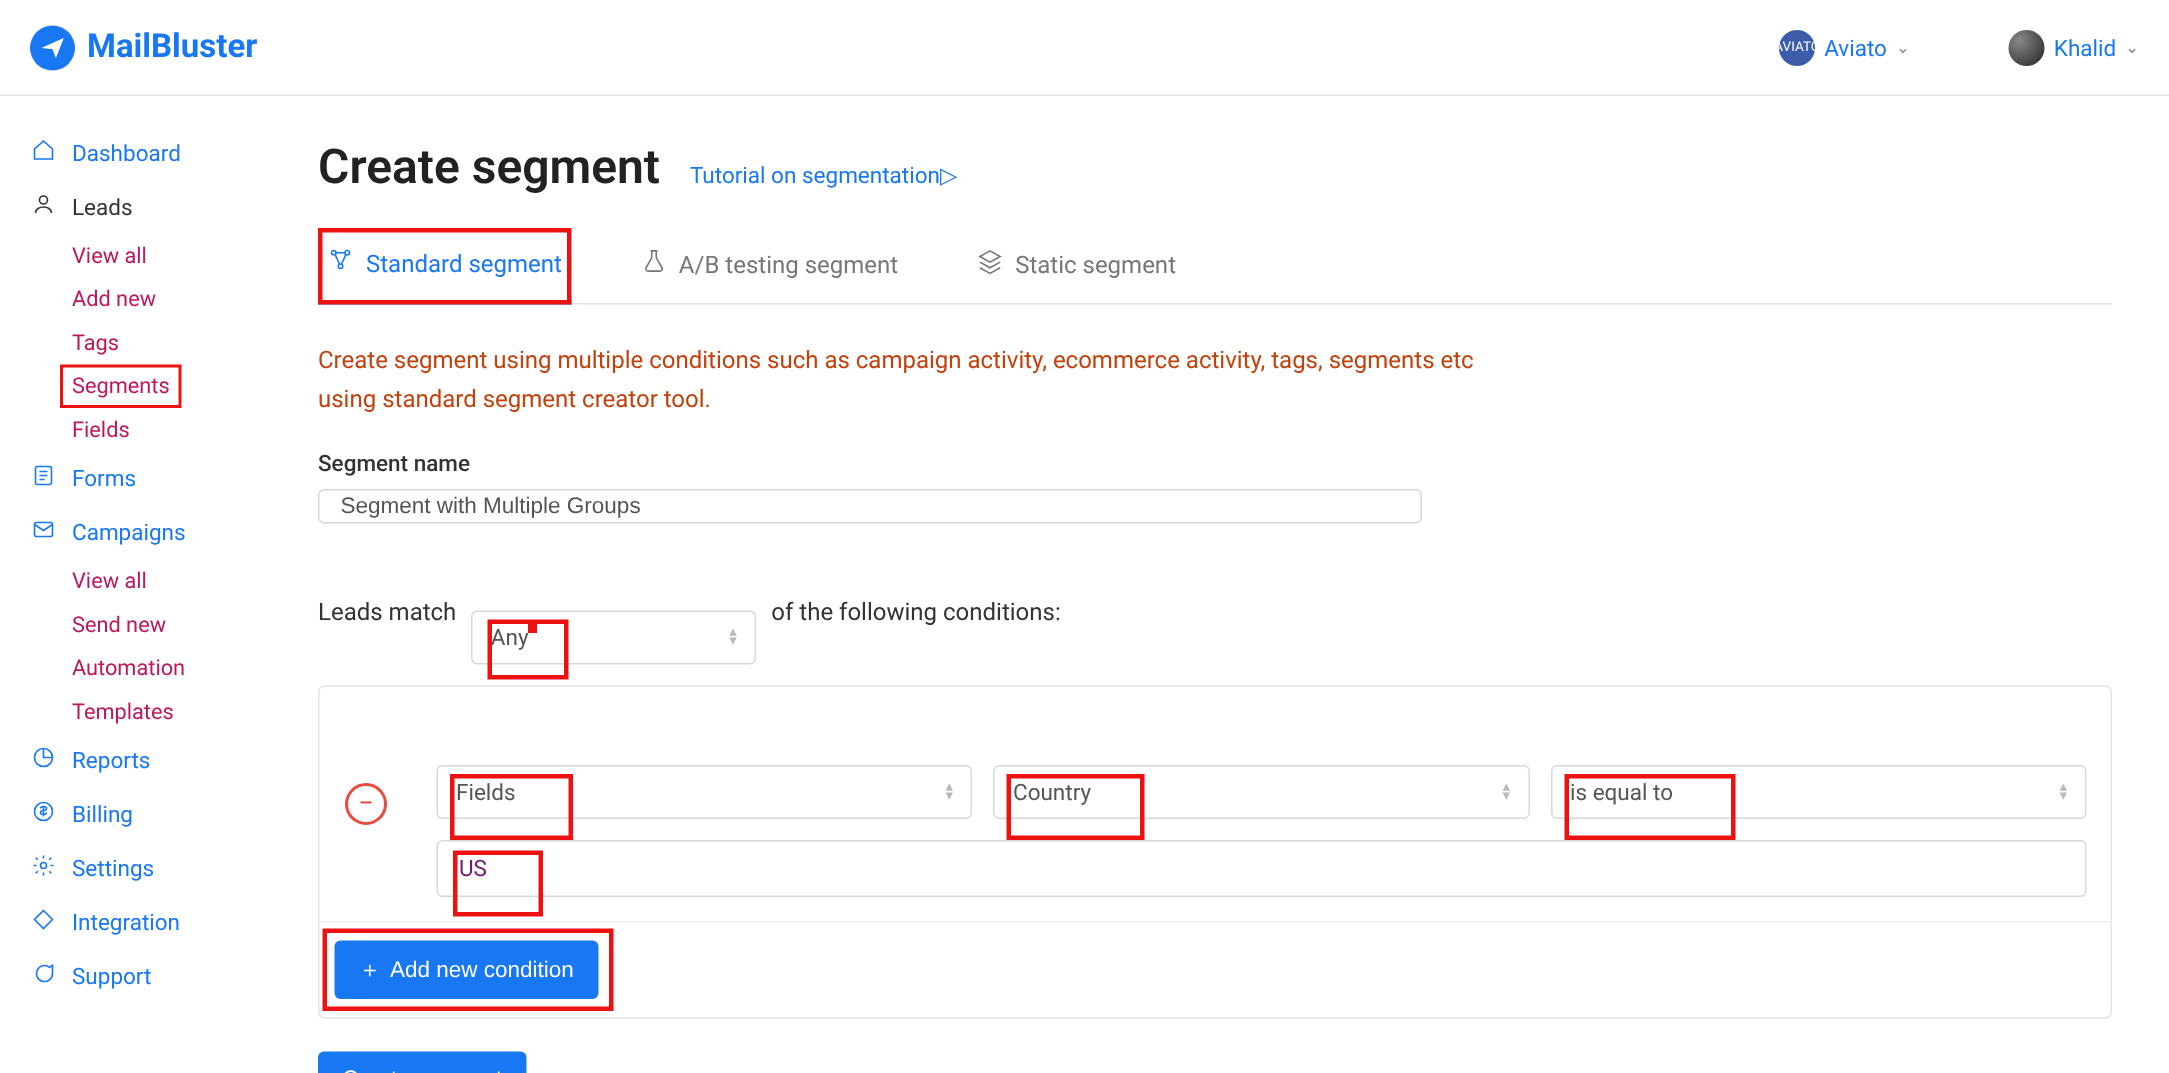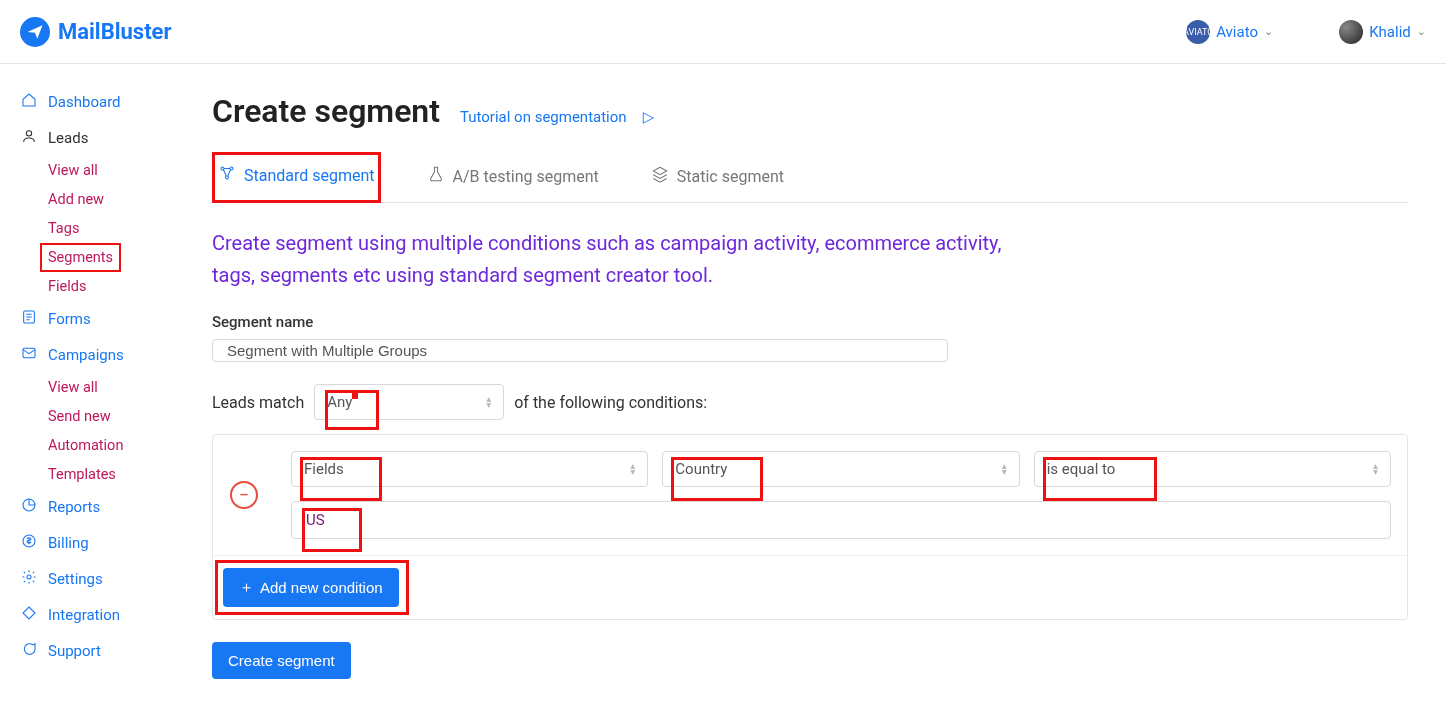--- a/index.html
+++ b/index.html
@@ -59,52 +59,53 @@
     padding: 6px 0; color: #be185d; cursor: pointer; font-size: 14.5px;
   }
   .nav-sub-item.active {
     border: 2px solid #e11; padding: 4px 6px; margin-left: -8px;
     display: inline-block;
   }
   
   .main { flex: 1; padding: 28px 22px; max-width: 1240px; }
   .page-title-row { display: flex; align-items: baseline; gap: 20px; margin-bottom: 22px; }
   .page-title { font-size: 32px; font-weight: 600; color: #222; }
-  .tutorial-link { color: #1877f2; font-size: 15px; display: flex; align-items: center; gap: 16px; }
+  .tutorial-link { color: #1877f2; font-size: 15px; display: flex; align-items: center; gap: 0; }
   .tabs {
     display: flex; gap: 40px; border-bottom: 1px solid #e5e5e5;
     margin-bottom: 24px;
   }
   .tab {
     display: flex; align-items: center; gap: 8px;
     padding: 12px 6px 14px; color: #777; cursor: pointer;
     font-size: 16px; position: relative;
   }
   .tab.active {
     color: #1877f2; border-bottom: 3px solid #1877f2;
     margin-bottom: -1px;
   }
   .tab.hl { outline: 3px solid #e11; outline-offset: -3px; }
   .tab-icon svg { width: 18px; height: 18px; stroke: currentColor; fill: none; stroke-width: 1.4; }
-  .desc { color: #6d28d9; font-size: 20px; line-height: 1.6; margin-bottom: 22px; max-width: 800px; }
+  .desc { color: #c2410c; font-size: 16px; line-height: 1.6; margin-bottom: 22px; max-width: 800px; }
   .field-label { font-weight: 500; margin-bottom: 8px; color: #333; }
   .text-input {
     width: 736px; padding: 2px 14px; border: 1px solid #d8d8d8;
     border-radius: 4px; font-size: 15px; color: #555;
   }
   .match-row {
     display: flex; align-items: center; gap: 10px; margin: 22px 0 14px;
     font-size: 16px; color: #333;
   }
   .select-box {
     border: 1px solid #d8d8d8; border-radius: 4px;
     padding: 8px 12px; min-width: 90px; position: relative;
     background: #fff; display: flex; align-items: center;
     justify-content: space-between; gap: 14px; color: #555;
     font-size: 15px;
+    margin-top: 36px;
   }
   .select-box .caret {
     font-size: 10px; color: #bbb; line-height: 0.6; display:flex; flex-direction:column;
   }
   .select-match { width: 190px; }
   .hl-part { position: relative; display: inline-block; }
   .hl-part::after {
     content: ""; position: absolute;
     left: -4px; top: -4px;
     border: 3px solid #e11; pointer-events: none;

